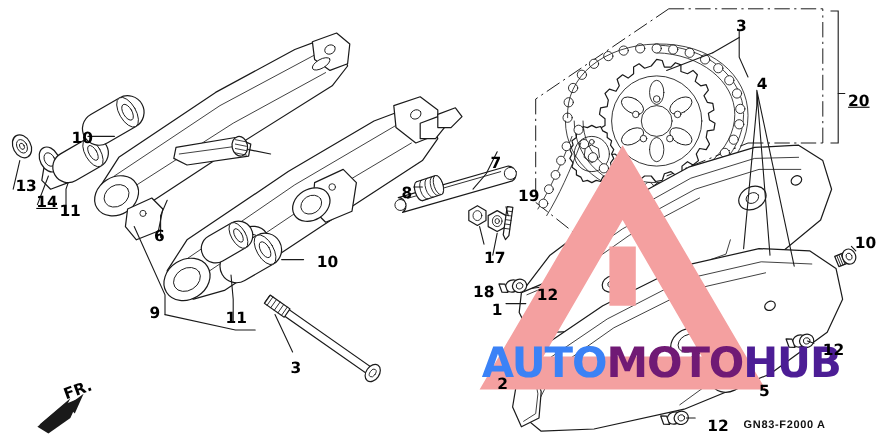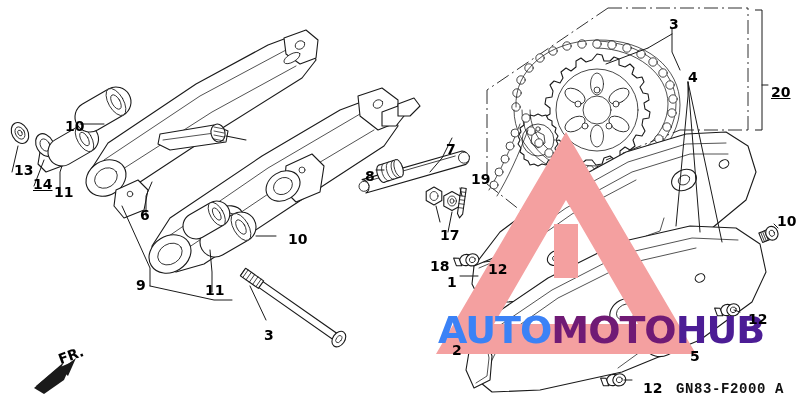--- a/index.html
+++ b/index.html
@@ -25,22 +25,22 @@
     position:absolute;
     font-family:"DejaVu Sans", sans-serif;
     font-weight:700;
     font-size:14px;
     color:#000;
     line-height:1;
     white-space:nowrap;
   }
   #diagram-code{
     position:absolute;left:676px;top:381px;
-    font-family:Liberation Mono, monospace;
-    font-size:14px;font-weight:700;letter-spacing:.6px;color:#111;
+    font-family:Liberation Sans, sans-serif;
+    font-size:10px;font-weight:700;letter-spacing:.6px;color:#111;
     white-space:nowrap;
   }
   #fr-text{
     position:absolute;left:56px;top:352px;
     font-family:"DejaVu Sans", sans-serif;
     font-weight:700;font-size:14px;color:#000;
     transform:rotate(-20deg);transform-origin:left top;
   }
 </style>
 </head>

